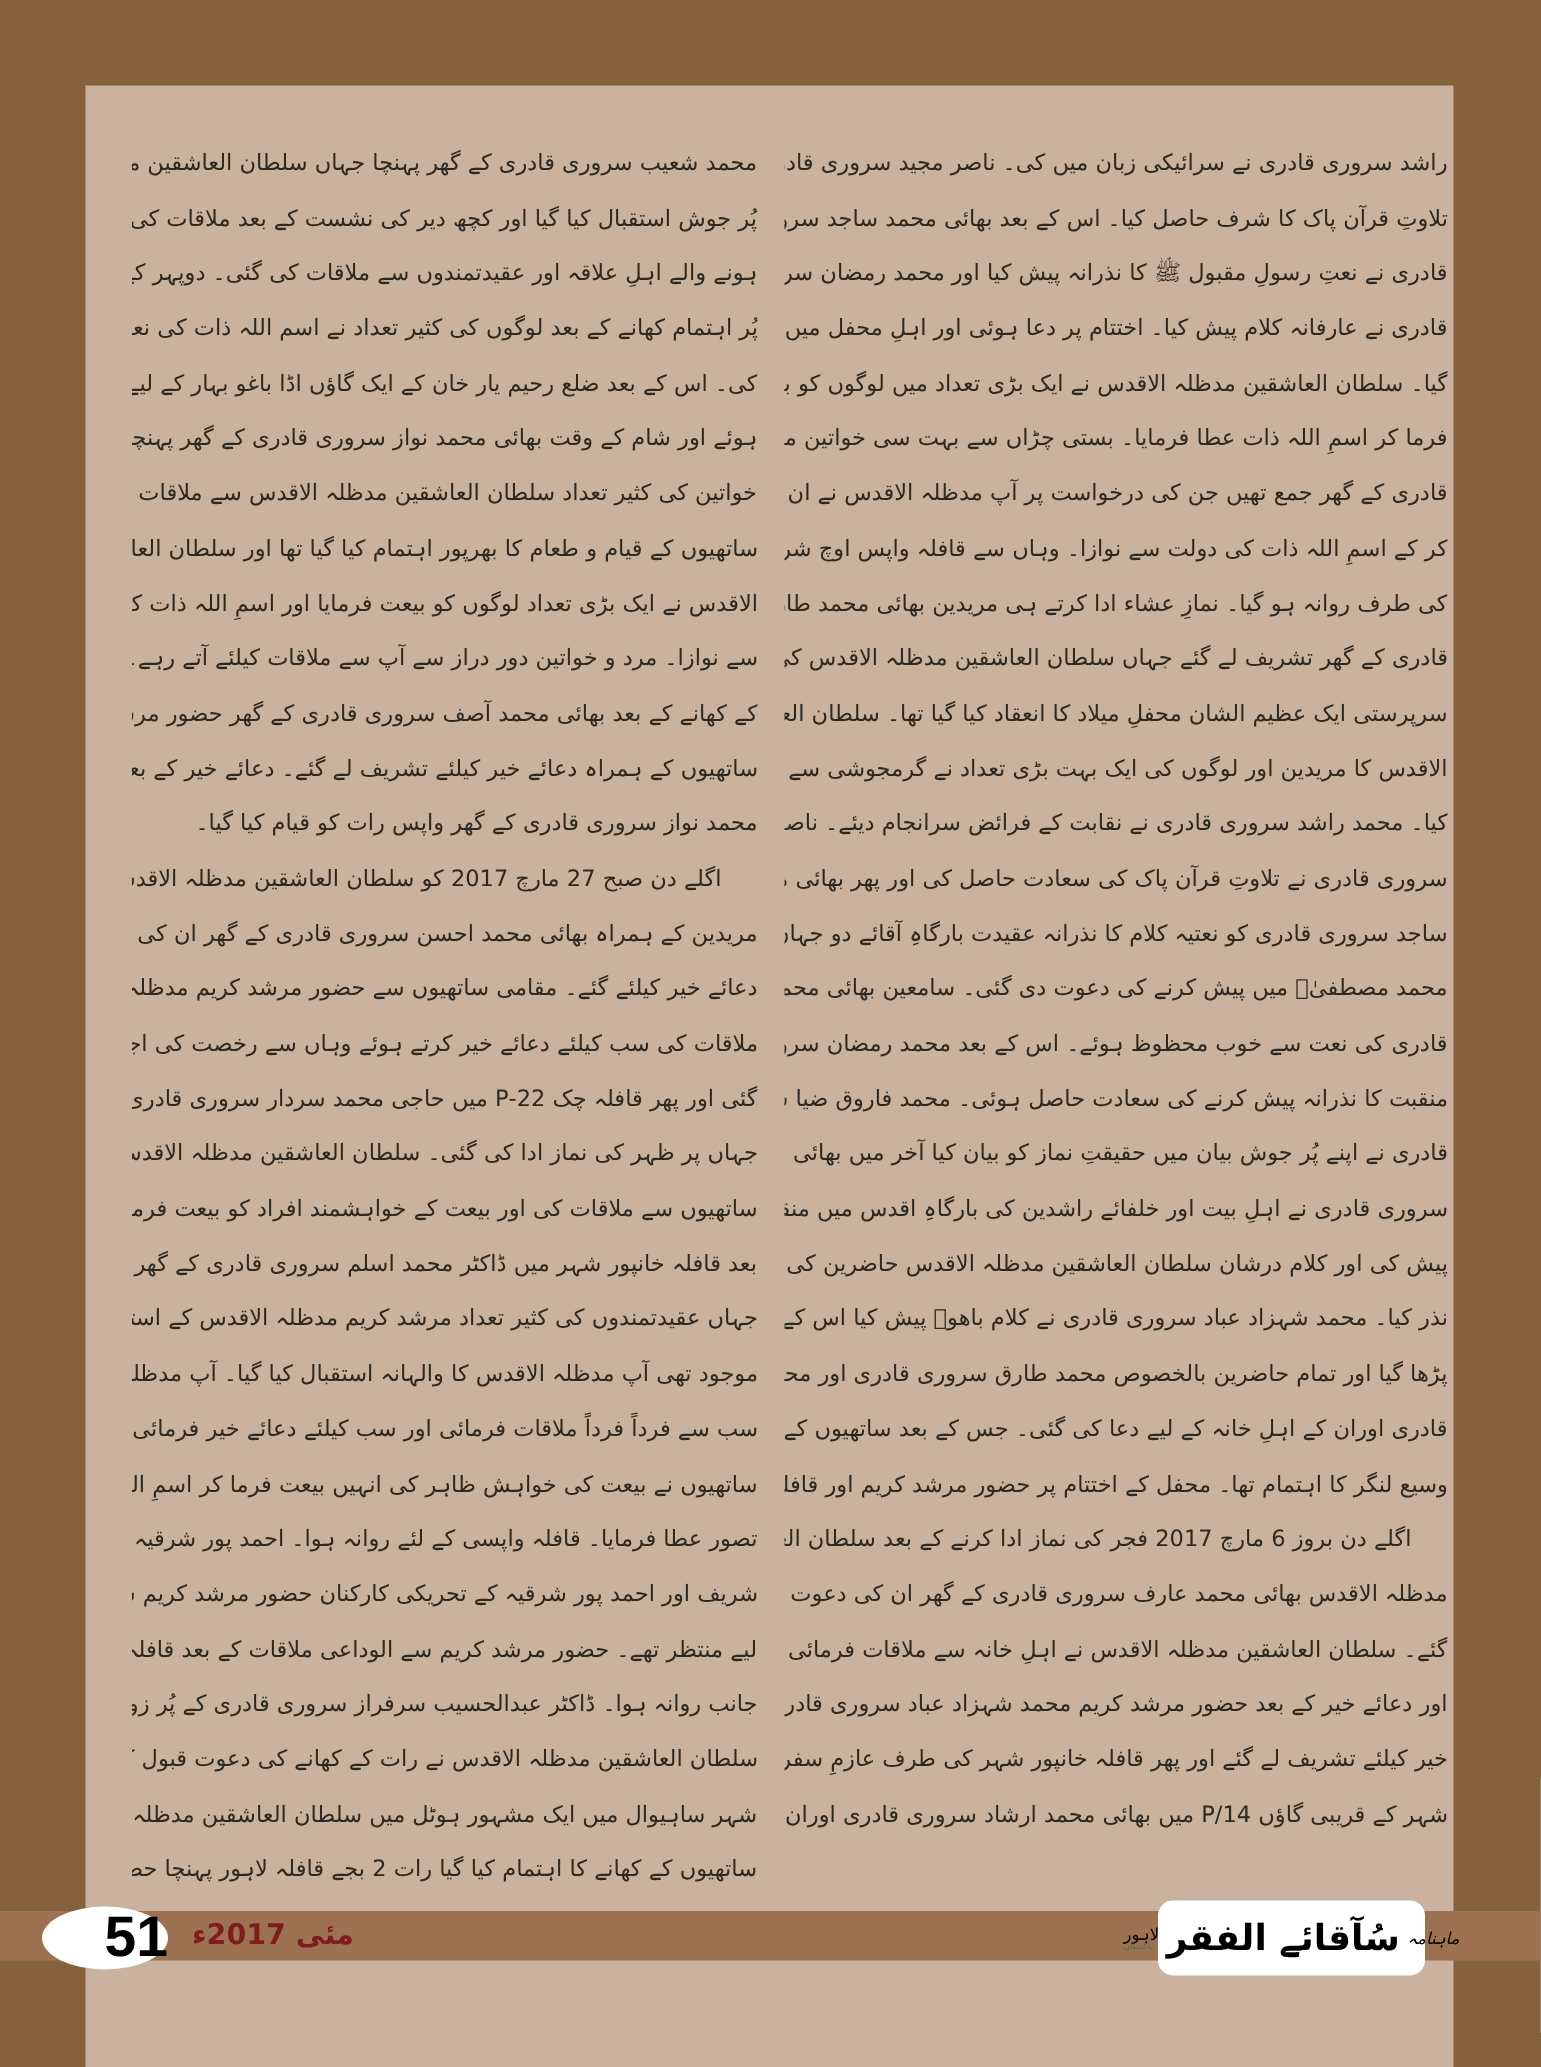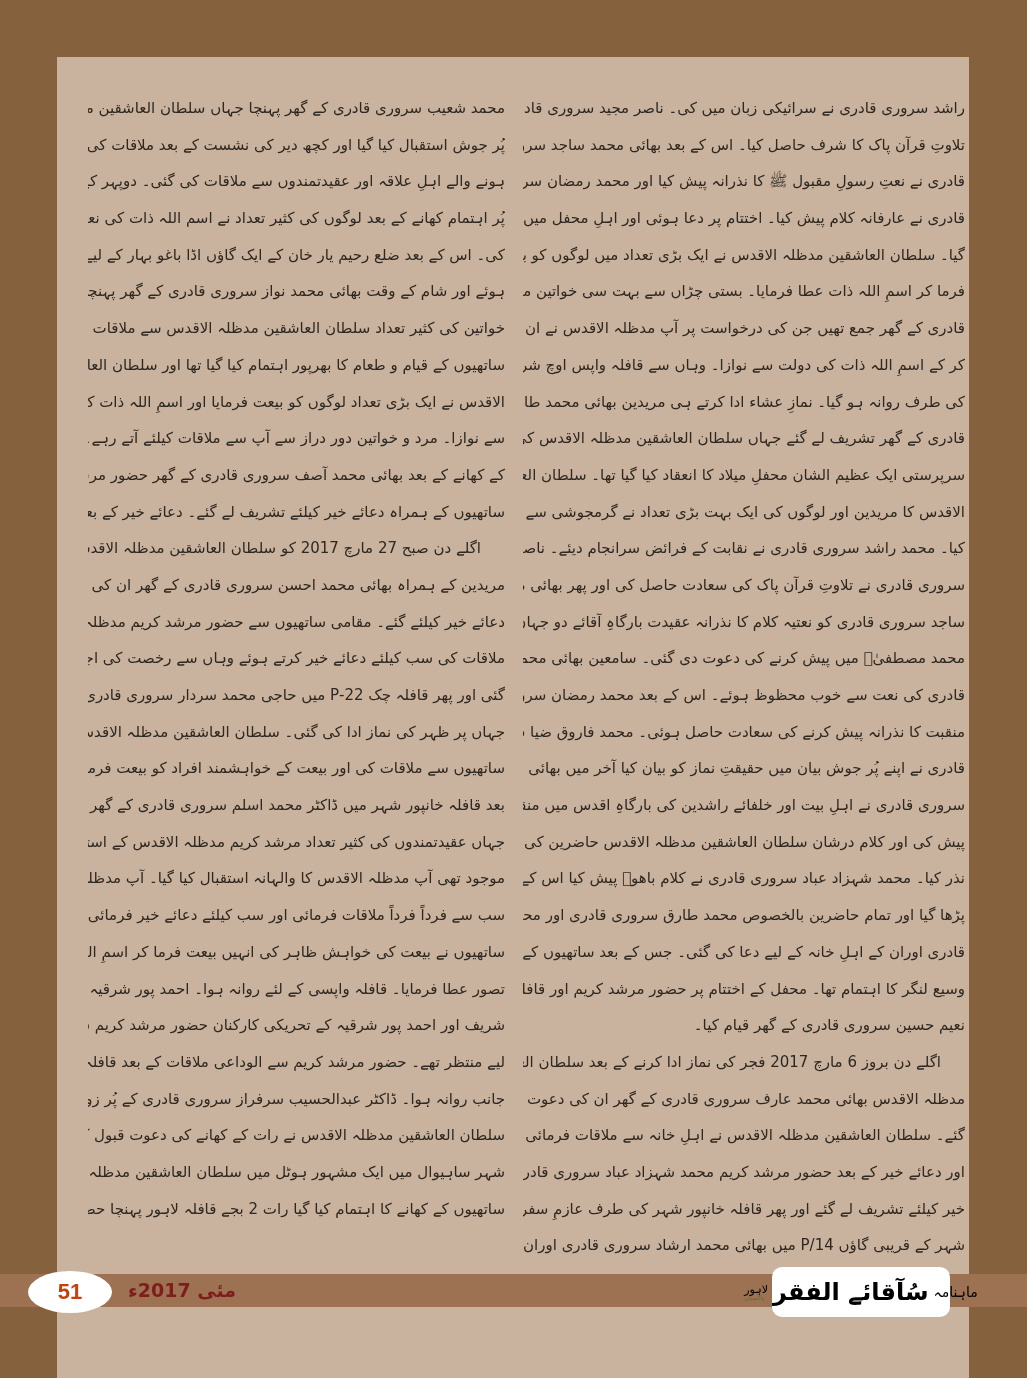--- a/index.html
+++ b/index.html
@@ -26,35 +26,35 @@
   .tline.end{text-align:right;text-align-last:auto;white-space:normal;}
   .tline.start{padding-right:24px;}
 
   #footer-band{
     position:absolute;left:0;top:1274px;width:1027px;height:33px;
     background:#9d7253;
   }
   #page-badge{
     position:absolute;left:28px;top:1271px;width:84px;height:42px;
     background:#ffffff;border-radius:50%;
-    display:flex;align-items:center;justify-content:center;
+    display:flex;align-items:center;justify-content:flex-end;
     font-family:"Liberation Sans","DejaVu Sans",sans-serif;
-    font-weight:bold;font-size:22px;color:#c2410c;
+    font-weight:bold;font-size:38px;color:#000000;
   }
   #issue-date{
     position:absolute;left:128px;top:1274px;height:33px;line-height:33px;
     direction:rtl;font-size:19px;color:#7f1d1d;font-weight:bold;
   }
   #logo-box{
     position:absolute;left:772px;top:1267px;width:178px;height:50px;
     background:#ffffff;border-radius:10px;
     display:flex;direction:rtl;align-items:center;justify-content:center;
     gap:5px;color:#000;box-sizing:border-box;padding:0 8px;
   }
-  #logo-box .monthly{font-size:14px;line-height:1;}
+  #logo-box .monthly{font-size:11px;line-height:1;font-style:italic;}
   #logo-box .title{font-size:24px;font-weight:bold;line-height:1;white-space:nowrap;}
   #logo-box .cityblock{display:flex;flex-direction:column;align-items:flex-end;line-height:1;}
   #logo-box .city{font-size:11px;}
   #logo-box .country{font-size:6px;color:#5a6b4a;}
 </style>
 </head>
 <body>
 
 <div class="strip" id="strip-top"></div>
 <div class="strip" id="strip-left"></div>
@@ -79,41 +79,41 @@
     <div class="tline full">محمد مصطفیٰؐ میں پیش کرنے کی دعوت دی گئی۔ سامعین بھائی محمد ساجد سروری</div>
     <div class="tline full">قادری کی نعت سے خوب محظوظ ہوئے۔ اس کے بعد محمد رمضان سروری قادری کو</div>
     <div class="tline full">منقبت کا نذرانہ پیش کرنے کی سعادت حاصل ہوئی۔ محمد فاروق ضیا سروری</div>
     <div class="tline full">قادری نے اپنے پُر جوش بیان میں حقیقتِ نماز کو بیان کیا آخر میں بھائی محمد ساجد</div>
     <div class="tline full">سروری قادری نے اہلِ بیت اور خلفائے راشدین کی بارگاہِ اقدس میں منقبت</div>
     <div class="tline full">پیش کی اور کلام درشان سلطان العاشقین مدظلہ الاقدس حاضرین کی سماعتوں کی</div>
     <div class="tline full">نذر کیا۔ محمد شہزاد عباد سروری قادری نے کلام باھوؒ پیش کیا اس کے بعد ختم شریف</div>
     <div class="tline full">پڑھا گیا اور تمام حاضرین بالخصوص محمد طارق سروری قادری اور محمد عارف سروری</div>
     <div class="tline full">قادری اوران کے اہلِ خانہ کے لیے دعا کی گئی۔ جس کے بعد ساتھیوں کے لیے</div>
     <div class="tline full">وسیع لنگر کا اہتمام تھا۔ محفل کے اختتام پر حضور مرشد کریم اور قافلے کے شرکا نے</div>
-    <div class="tline end">نعیم حسین سروری قادری کے گھر قیام کیا۔</div>
     <div class="tline start">اگلے دن بروز 6 مارچ 2017 فجر کی نماز ادا کرنے کے بعد سلطان العاشقین</div>
     <div class="tline full">مدظلہ الاقدس بھائی محمد عارف سروری قادری کے گھر ان کی دعوت پر تشریف لے</div>
     <div class="tline full">گئے۔ سلطان العاشقین مدظلہ الاقدس نے اہلِ خانہ سے ملاقات فرمائی۔ ناشتہ</div>
     <div class="tline full">اور دعائے خیر کے بعد حضور مرشد کریم محمد شہزاد عباد سروری قادری کے گھر دعائے</div>
     <div class="tline full">خیر کیلئے تشریف لے گئے اور پھر قافلہ خانپور شہر کی طرف عازمِ سفر ہوا اور خانپور</div>
     <div class="tline full">شہر کے قریبی گاؤں 14/P میں بھائی محمد ارشاد سروری قادری اوران کے بیٹے بھائی</div>
   </div>
 <div class="col" id="col-left">
     <div class="tline full">محمد شعیب سروری قادری کے گھر پہنچا جہاں سلطان العاشقین مدظلہ الاقدس کا</div>
     <div class="tline full">پُر جوش استقبال کیا گیا اور کچھ دیر کی نشست کے بعد ملاقات کی غرض سے حاضر</div>
     <div class="tline full">ہونے والے اہلِ علاقہ اور عقیدتمندوں سے ملاقات کی گئی۔ دوپہر کے</div>
     <div class="tline full">پُر اہتمام کھانے کے بعد لوگوں کی کثیر تعداد نے اسم اللہ ذات کی نعمت حاصل</div>
     <div class="tline full">کی۔ اس کے بعد ضلع رحیم یار خان کے ایک گاؤں اڈا باغو بہار کے لیے روانہ</div>
     <div class="tline full">ہوئے اور شام کے وقت بھائی محمد نواز سروری قادری کے گھر پہنچے جہاں مرد و</div>
     <div class="tline full">خواتین کی کثیر تعداد سلطان العاشقین مدظلہ الاقدس سے ملاقات کیلئے منتظر تھی۔</div>
     <div class="tline full">ساتھیوں کے قیام و طعام کا بھرپور اہتمام کیا گیا تھا اور سلطان العاشقین مدظلہ</div>
     <div class="tline full">الاقدس نے ایک بڑی تعداد لوگوں کو بیعت فرمایا اور اسمِ اللہ ذات کی دولت</div>
     <div class="tline full">سے نوازا۔ مرد و خواتین دور دراز سے آپ سے ملاقات کیلئے آتے رہے۔ رات</div>
     <div class="tline full">کے کھانے کے بعد بھائی محمد آصف سروری قادری کے گھر حضور مرشدِ کریم</div>
     <div class="tline full">ساتھیوں کے ہمراہ دعائے خیر کیلئے تشریف لے گئے۔ دعائے خیر کے بعد بھائی</div>
+    <div class="tline end">محمد نواز سروری قادری کے گھر واپس رات کو قیام کیا گیا۔</div>
     <div class="tline start">اگلے دن صبح 27 مارچ 2017 کو سلطان العاشقین مدظلہ الاقدس دیگر</div>
     <div class="tline full">مریدین کے ہمراہ بھائی محمد احسن سروری قادری کے گھر ان کی درخواست پر</div>
     <div class="tline full">دعائے خیر کیلئے گئے۔ مقامی ساتھیوں سے حضور مرشد کریم مدظلہ الاقدس نے</div>
     <div class="tline full">ملاقات کی سب کیلئے دعائے خیر کرتے ہوئے وہاں سے رخصت کی اجازت لی</div>
     <div class="tline full">گئی اور پھر قافلہ چک 22-P میں حاجی محمد سردار سروری قادری کے گھر پہنچا</div>
     <div class="tline full">جہاں پر ظہر کی نماز ادا کی گئی۔ سلطان العاشقین مدظلہ الاقدس نے مقامی</div>
     <div class="tline full">ساتھیوں سے ملاقات کی اور بیعت کے خواہشمند افراد کو بیعت فرمایا۔ اس کے</div>
     <div class="tline full">بعد قافلہ خانپور شہر میں ڈاکٹر محمد اسلم سروری قادری کے گھر کی جانب روانہ ہوا</div>
     <div class="tline full">جہاں عقیدتمندوں کی کثیر تعداد مرشد کریم مدظلہ الاقدس کے استقبال کے لیے</div>
     <div class="tline full">موجود تھی آپ مدظلہ الاقدس کا والہانہ استقبال کیا گیا۔ آپ مدظلہ الاقدس نے</div>

